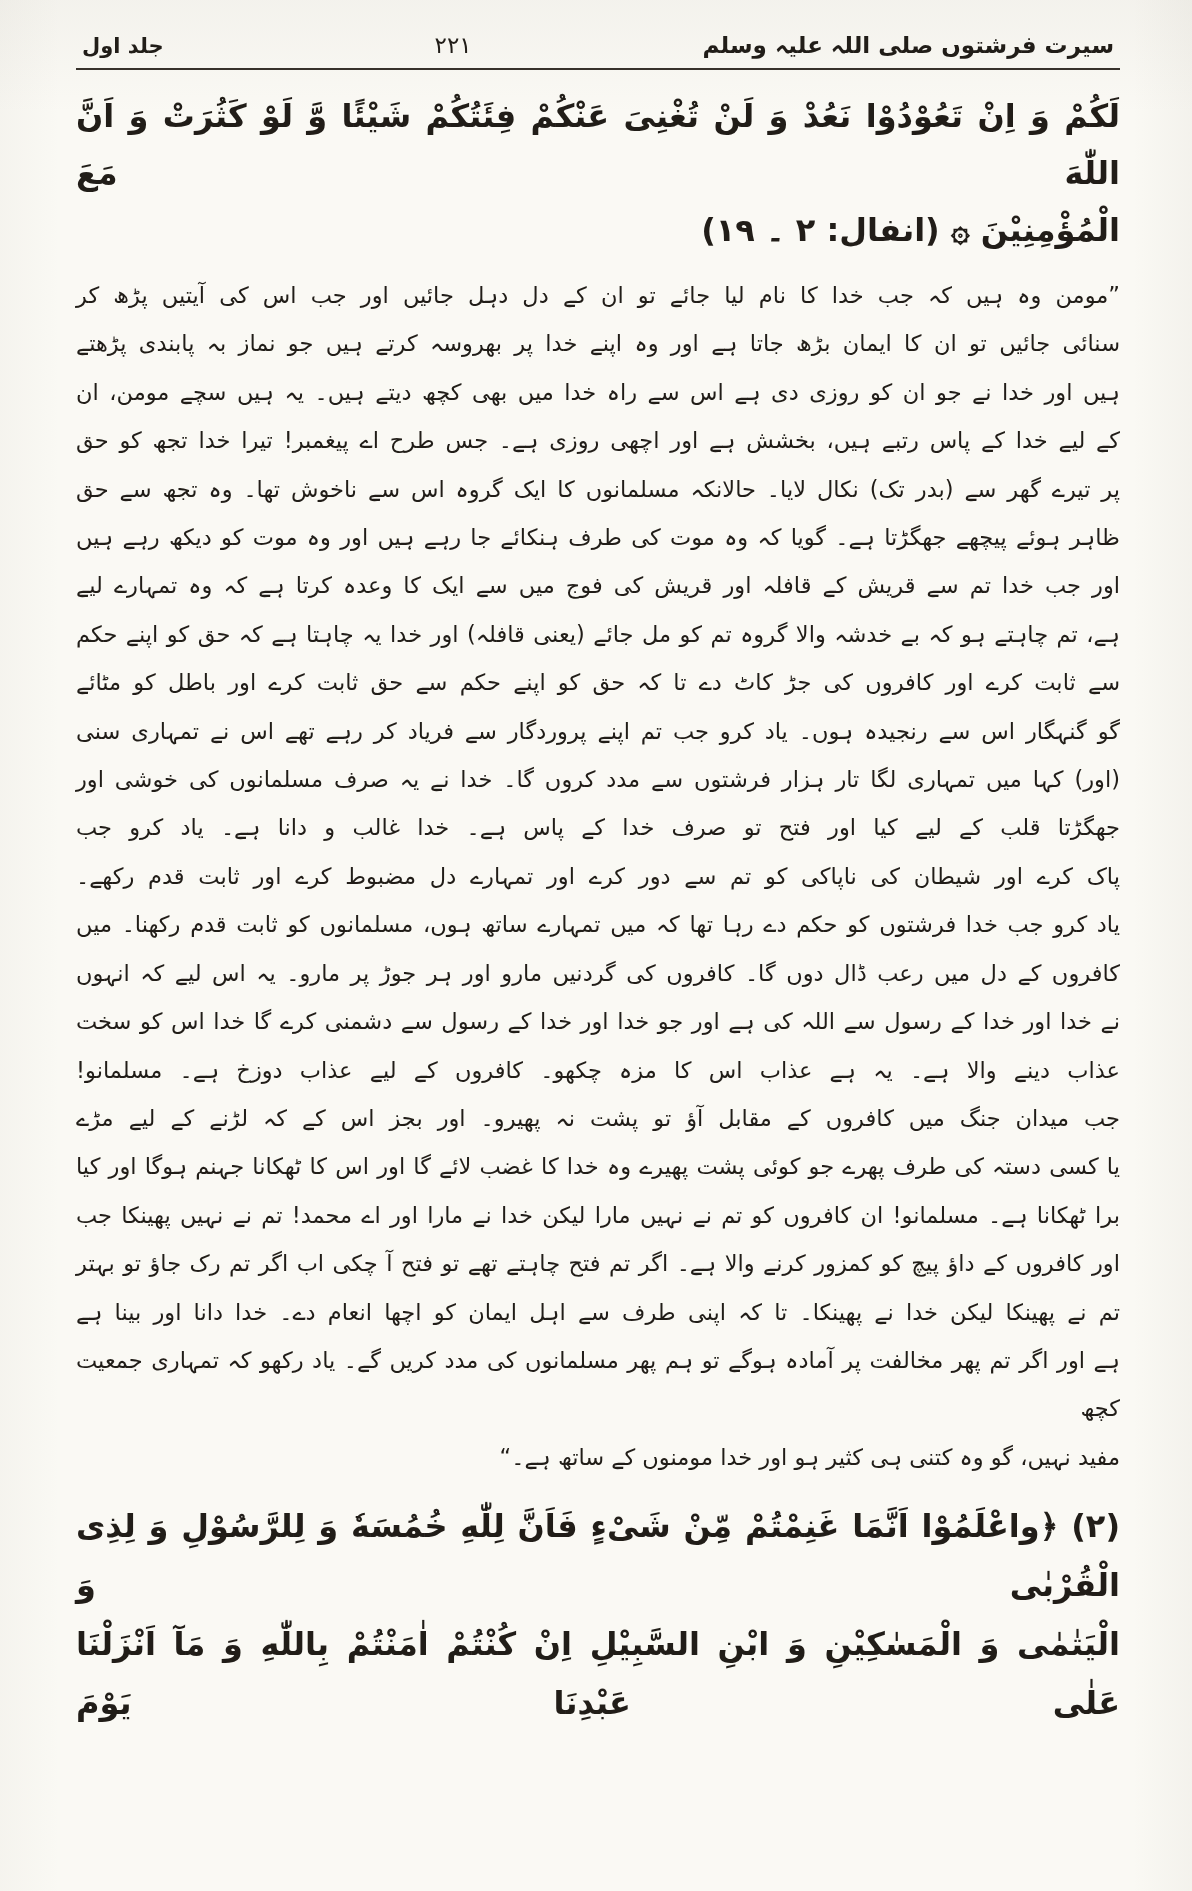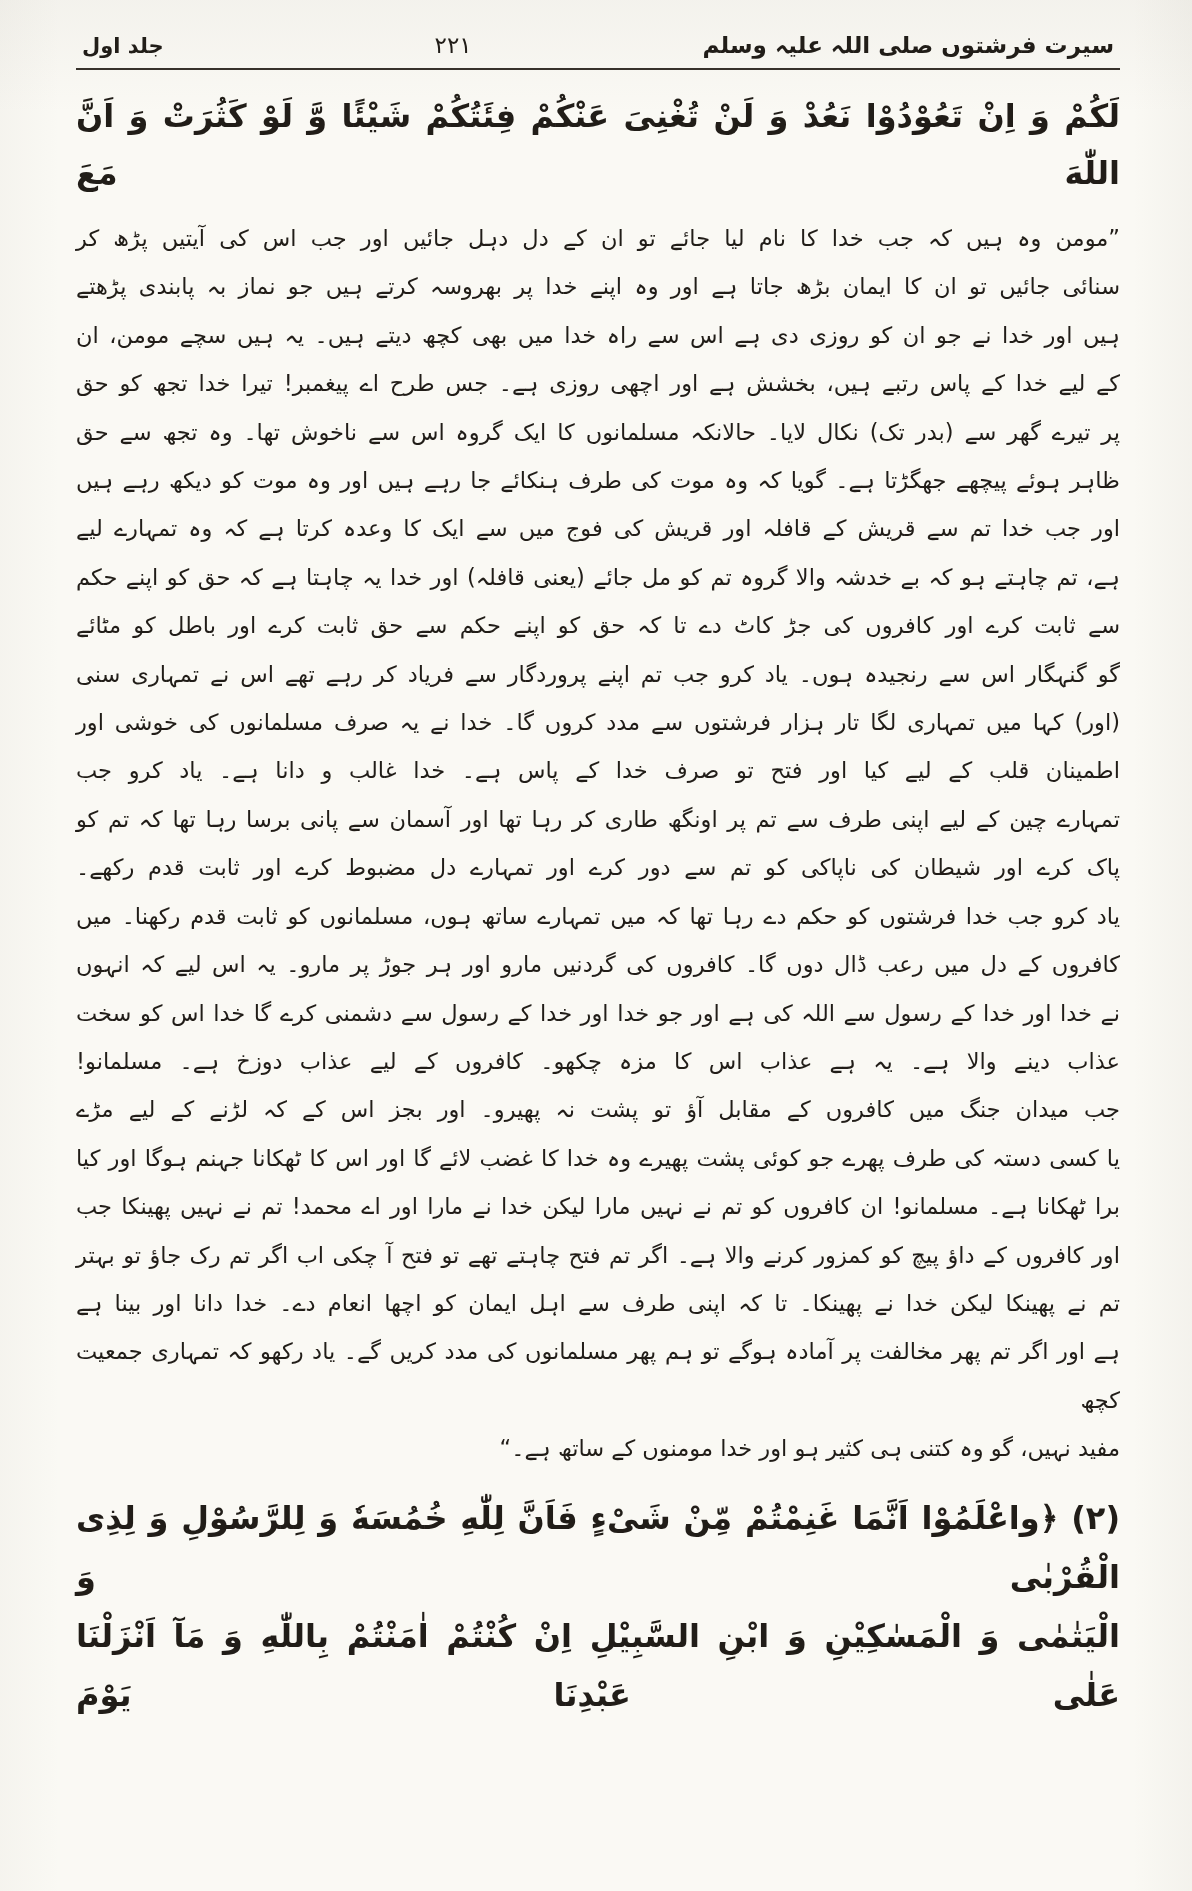--- a/index.html
+++ b/index.html
@@ -98,36 +98,36 @@
   <header class="page-header">
     <div class="hdr-title">سیرت فرشتوں صلی اللہ علیہ وسلم</div>
     <div class="hdr-pagenum">۲۲۱</div>
     <div class="hdr-volume">جلد اول</div>
   </header>
 
   <hr class="rule">
 
   <section class="quran quran-top">
       <div class="line">لَکُمْ وَ اِنْ تَعُوْدُوْا نَعُدْ وَ لَنْ تُغْنِیَ عَنْکُمْ فِئَتُکُمْ شَیْئًا وَّ لَوْ کَثُرَتْ وَ اَنَّ اللّٰهَ مَعَ</div>
+      <div class="line line-end">الْمُؤْمِنِیْنَ ۞ (انفال: ۲ ۔ ۱۹)</div>
     </section>
 
   <section class="body-text">
       <div class="line">”مومن وہ ہیں کہ جب خدا کا نام لیا جائے تو ان کے دل دہل جائیں اور جب اس کی آیتیں پڑھ کر</div>
       <div class="line">سنائی جائیں تو ان کا ایمان بڑھ جاتا ہے اور وہ اپنے خدا پر بھروسہ کرتے ہیں جو نماز بہ پابندی پڑھتے</div>
       <div class="line">ہیں اور خدا نے جو ان کو روزی دی ہے اس سے راہ خدا میں بھی کچھ دیتے ہیں۔ یہ ہیں سچے مومن، ان</div>
       <div class="line">کے لیے خدا کے پاس رتبے ہیں، بخشش ہے اور اچھی روزی ہے۔ جس طرح اے پیغمبر! تیرا خدا تجھ کو حق</div>
       <div class="line">پر تیرے گھر سے (بدر تک) نکال لایا۔ حالانکہ مسلمانوں کا ایک گروہ اس سے ناخوش تھا۔ وہ تجھ سے حق</div>
       <div class="line">ظاہر ہوئے پیچھے جھگڑتا ہے۔ گویا کہ وہ موت کی طرف ہنکائے جا رہے ہیں اور وہ موت کو دیکھ رہے ہیں</div>
       <div class="line">اور جب خدا تم سے قریش کے قافلہ اور قریش کی فوج میں سے ایک کا وعدہ کرتا ہے کہ وہ تمہارے لیے</div>
       <div class="line">ہے، تم چاہتے ہو کہ بے خدشہ والا گروہ تم کو مل جائے (یعنی قافلہ) اور خدا یہ چاہتا ہے کہ حق کو اپنے حکم</div>
       <div class="line">سے ثابت کرے اور کافروں کی جڑ کاٹ دے تا کہ حق کو اپنے حکم سے حق ثابت کرے اور باطل کو مٹائے</div>
       <div class="line">گو گنہگار اس سے رنجیدہ ہوں۔ یاد کرو جب تم اپنے پروردگار سے فریاد کر رہے تھے اس نے تمہاری سنی</div>
       <div class="line">(اور) کہا میں تمہاری لگا تار ہزار فرشتوں سے مدد کروں گا۔ خدا نے یہ صرف مسلمانوں کی خوشی اور</div>
-      <div class="line">اطمینان قلب کے لیے کیا اور فتح تو صرف خدا کے پاس ہے۔ خدا غالب و دانا ہے۔ یاد کرو جب</div>
-      <div class="line">تمہارے چین کے لیے اپنی طرف سے تم پر اونگھ طاری کر رہا تھا اور آسمان سے پانی برسا رہا تھا کہ تم کو</div>
+      <div class="line">جھگڑتا قلب کے لیے کیا اور فتح تو صرف خدا کے پاس ہے۔ خدا غالب و دانا ہے۔ یاد کرو جب</div>
       <div class="line">پاک کرے اور شیطان کی ناپاکی کو تم سے دور کرے اور تمہارے دل مضبوط کرے اور ثابت قدم رکھے۔</div>
       <div class="line">یاد کرو جب خدا فرشتوں کو حکم دے رہا تھا کہ میں تمہارے ساتھ ہوں، مسلمانوں کو ثابت قدم رکھنا۔ میں</div>
       <div class="line">کافروں کے دل میں رعب ڈال دوں گا۔ کافروں کی گردنیں مارو اور ہر جوڑ پر مارو۔ یہ اس لیے کہ انہوں</div>
       <div class="line">نے خدا اور خدا کے رسول سے اللہ کی ہے اور جو خدا اور خدا کے رسول سے دشمنی کرے گا خدا اس کو سخت</div>
       <div class="line">عذاب دینے والا ہے۔ یہ ہے عذاب اس کا مزہ چکھو۔ کافروں کے لیے عذاب دوزخ ہے۔ مسلمانو!</div>
       <div class="line">جب میدان جنگ میں کافروں کے مقابل آؤ تو پشت نہ پھیرو۔ اور بجز اس کے کہ لڑنے کے لیے مڑے</div>
       <div class="line">یا کسی دستہ کی طرف پھرے جو کوئی پشت پھیرے وہ خدا کا غضب لائے گا اور اس کا ٹھکانا جہنم ہوگا اور کیا</div>
       <div class="line">برا ٹھکانا ہے۔ مسلمانو! ان کافروں کو تم نے نہیں مارا لیکن خدا نے مارا اور اے محمد! تم نے نہیں پھینکا جب</div>
       <div class="line">اور کافروں کے داؤ پیچ کو کمزور کرنے والا ہے۔ اگر تم فتح چاہتے تھے تو فتح آ چکی اب اگر تم رک جاؤ تو بہتر</div>
       <div class="line">تم نے پھینکا لیکن خدا نے پھینکا۔ تا کہ اپنی طرف سے اہل ایمان کو اچھا انعام دے۔ خدا دانا اور بینا ہے</div>

